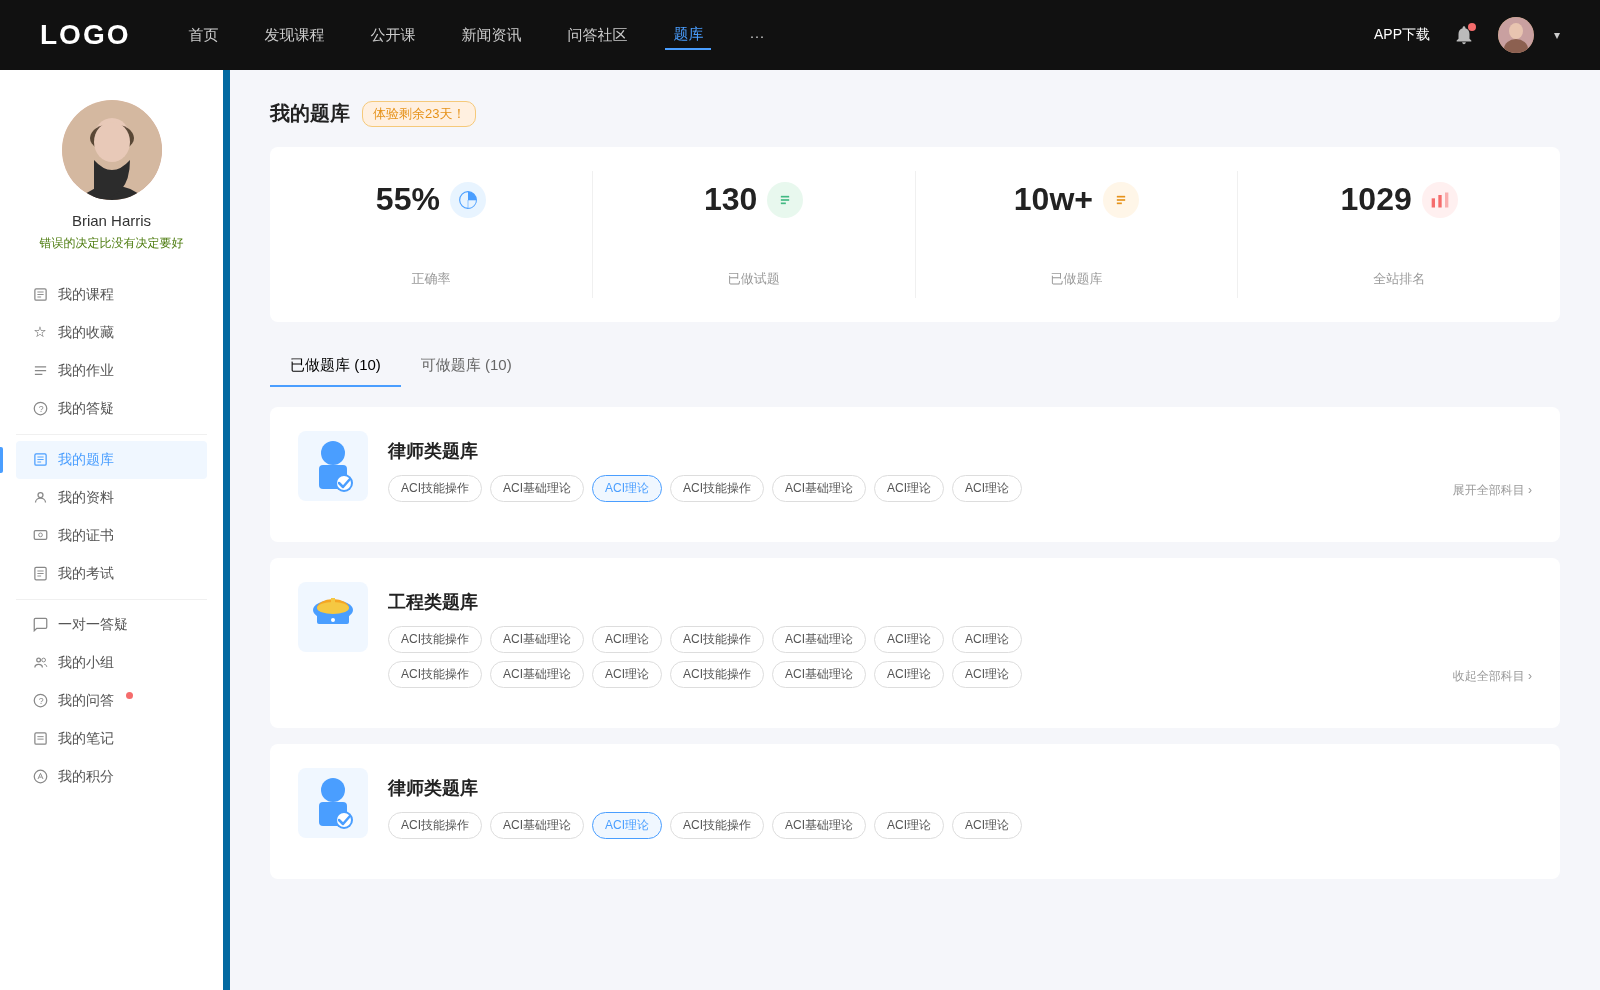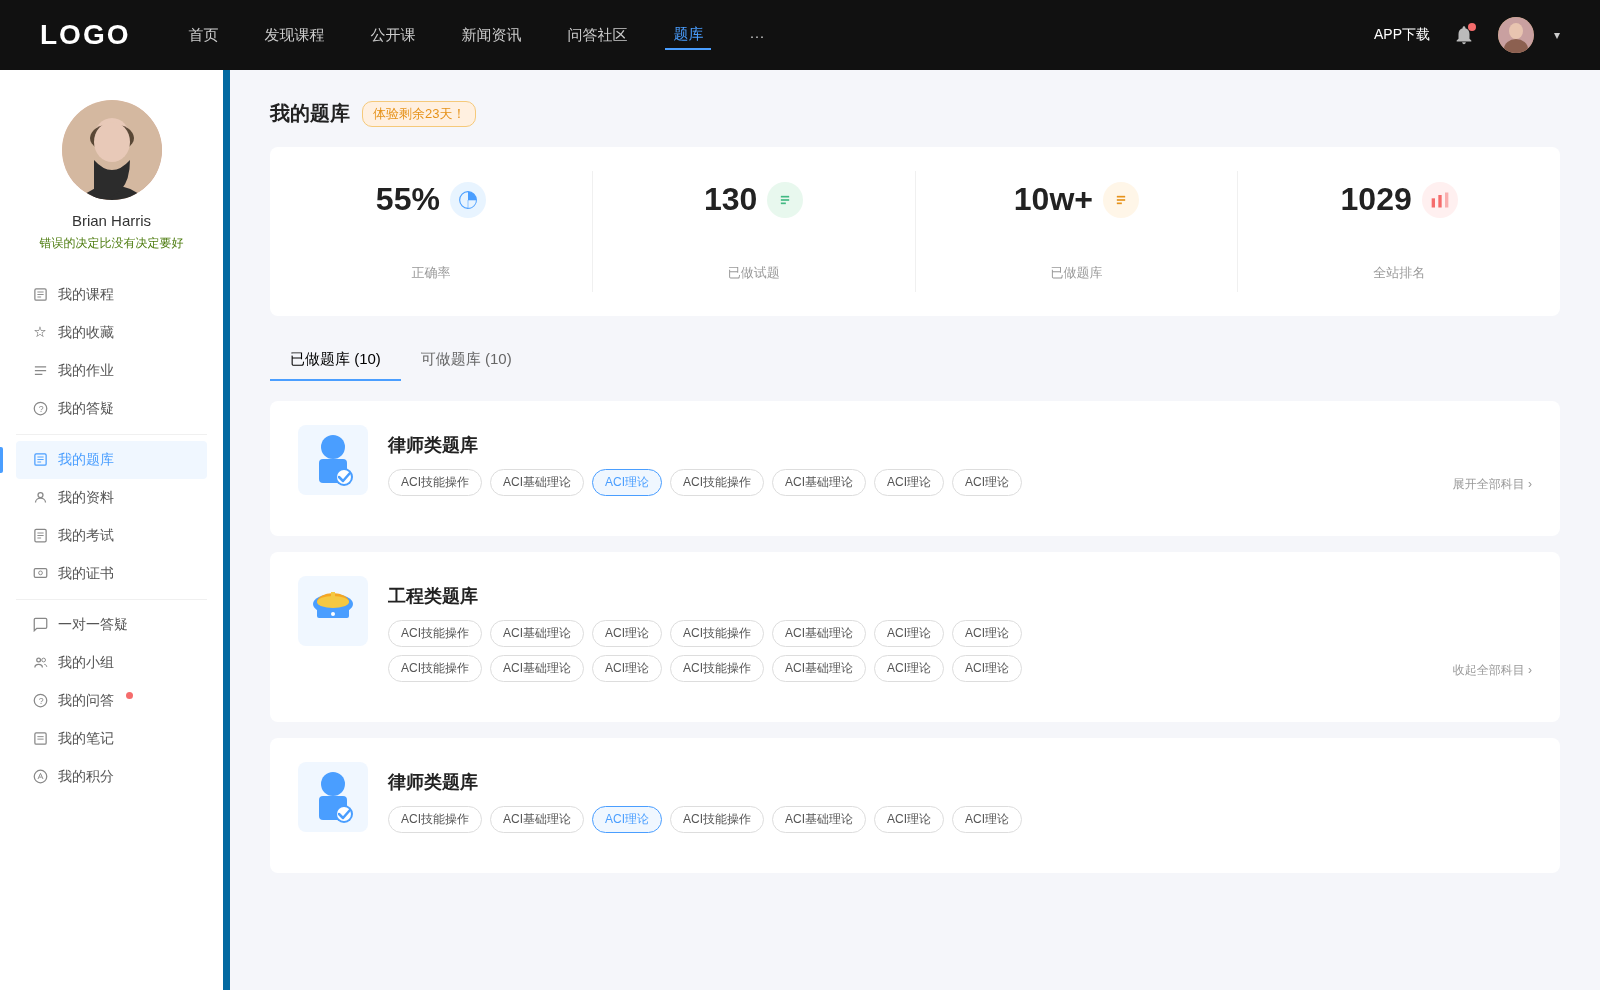--- a/index.html
+++ b/index.html
@@ -200,21 +200,21 @@
       flex-direction: column;
       align-items: center;
       border-right: 1px solid #f0f0f0;
       padding: 10px 20px;
     }
     .stat-item:last-child { border-right: none; }
     .stat-top {
       display: flex;
       align-items: center;
       gap: 10px;
-      margin-bottom: 14px;
+      margin-bottom: 20px;
     }
     .stat-value {
       font-size: 32px;
       font-weight: 700;
       color: #222;
     }
     .stat-icon {
       width: 36px; height: 36px;
       border-radius: 50%;
       display: flex; align-items: center; justify-content: center;
@@ -408,36 +408,36 @@
           <svg width="15" height="15" viewBox="0 0 24 24">
               <circle cx="12" cy="8" r="4" fill="none" stroke="#888" stroke-width="2"></circle>
               <path d="M4 20c0-4 3.6-7 8-7s8 3 8 7" fill="none" stroke="#888" stroke-width="2"></path>
             </svg>
         </span>
         <span>我的资料</span>
       </div>
       <div class="sidebar-menu-item">
         <span class="sidebar-icon">
           <svg width="15" height="15" viewBox="0 0 24 24">
+              <rect x="2" y="4" width="20" height="14" rx="2" fill="none" stroke="#888" stroke-width="2"></rect>
+              <circle cx="12" cy="11" r="3" fill="none" stroke="#888" stroke-width="1.5"></circle>
+            </svg>
+        </span>
+        <span>我的证书</span>
+      </div>
+      <div class="sidebar-menu-item">
+        <span class="sidebar-icon">
+          <svg width="15" height="15" viewBox="0 0 24 24">
               <rect x="3" y="2" width="18" height="20" rx="2" fill="none" stroke="#888" stroke-width="2"></rect>
               <line x1="7" y1="8" x2="17" y2="8" stroke="#888" stroke-width="1.5"></line>
               <line x1="7" y1="12" x2="17" y2="12" stroke="#888" stroke-width="1.5"></line>
               <line x1="7" y1="16" x2="13" y2="16" stroke="#888" stroke-width="1.5"></line>
             </svg>
         </span>
         <span>我的考试</span>
-      </div>
-      <div class="sidebar-menu-item">
-        <span class="sidebar-icon">
-          <svg width="15" height="15" viewBox="0 0 24 24">
-              <rect x="2" y="4" width="20" height="14" rx="2" fill="none" stroke="#888" stroke-width="2"></rect>
-              <circle cx="12" cy="11" r="3" fill="none" stroke="#888" stroke-width="1.5"></circle>
-            </svg>
-        </span>
-        <span>我的证书</span>
       </div>
       <div class="sidebar-divider"></div>
       <div class="sidebar-menu-item">
         <span class="sidebar-icon">
           <svg width="15" height="15" viewBox="0 0 24 24">
               <path d="M20 2H4c-1.1 0-2 .9-2 2v18l4-4h14c1.1 0 2-.9 2-2V4c0-1.1-.9-2-2-2z" fill="none" stroke="#888" stroke-width="2"></path>
             </svg>
         </span>
         <span>一对一答疑</span>
       </div>

